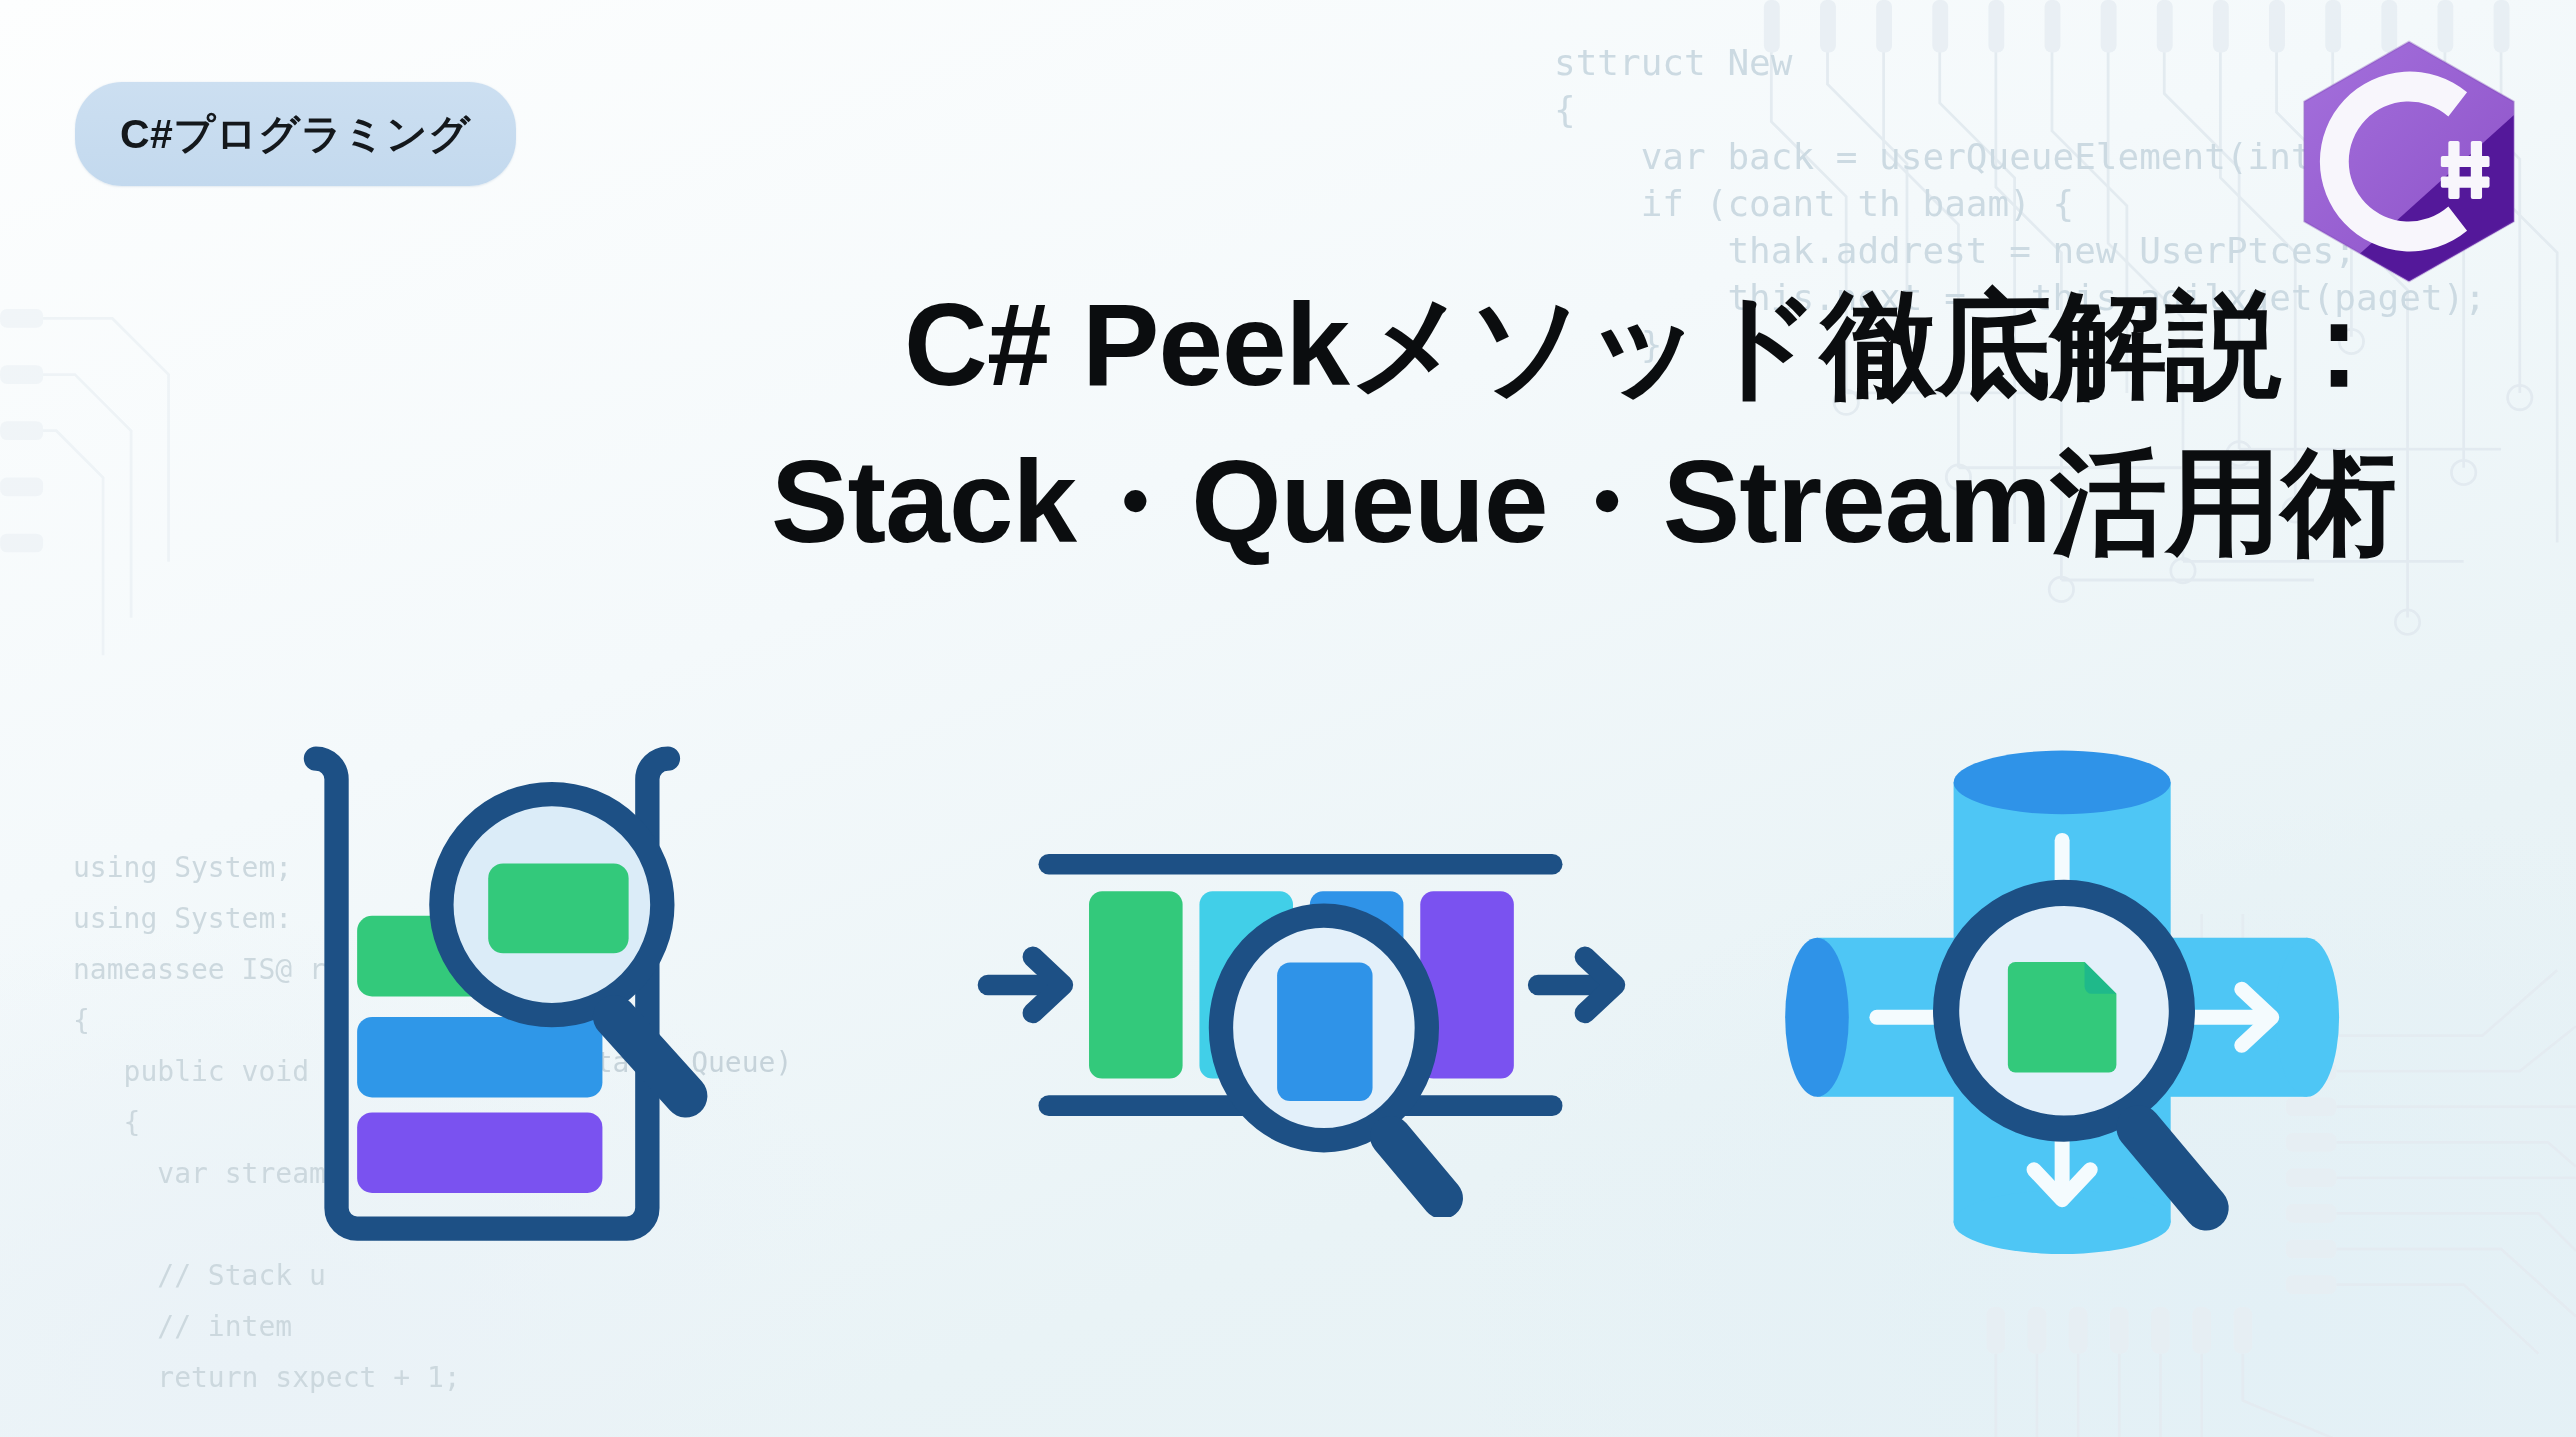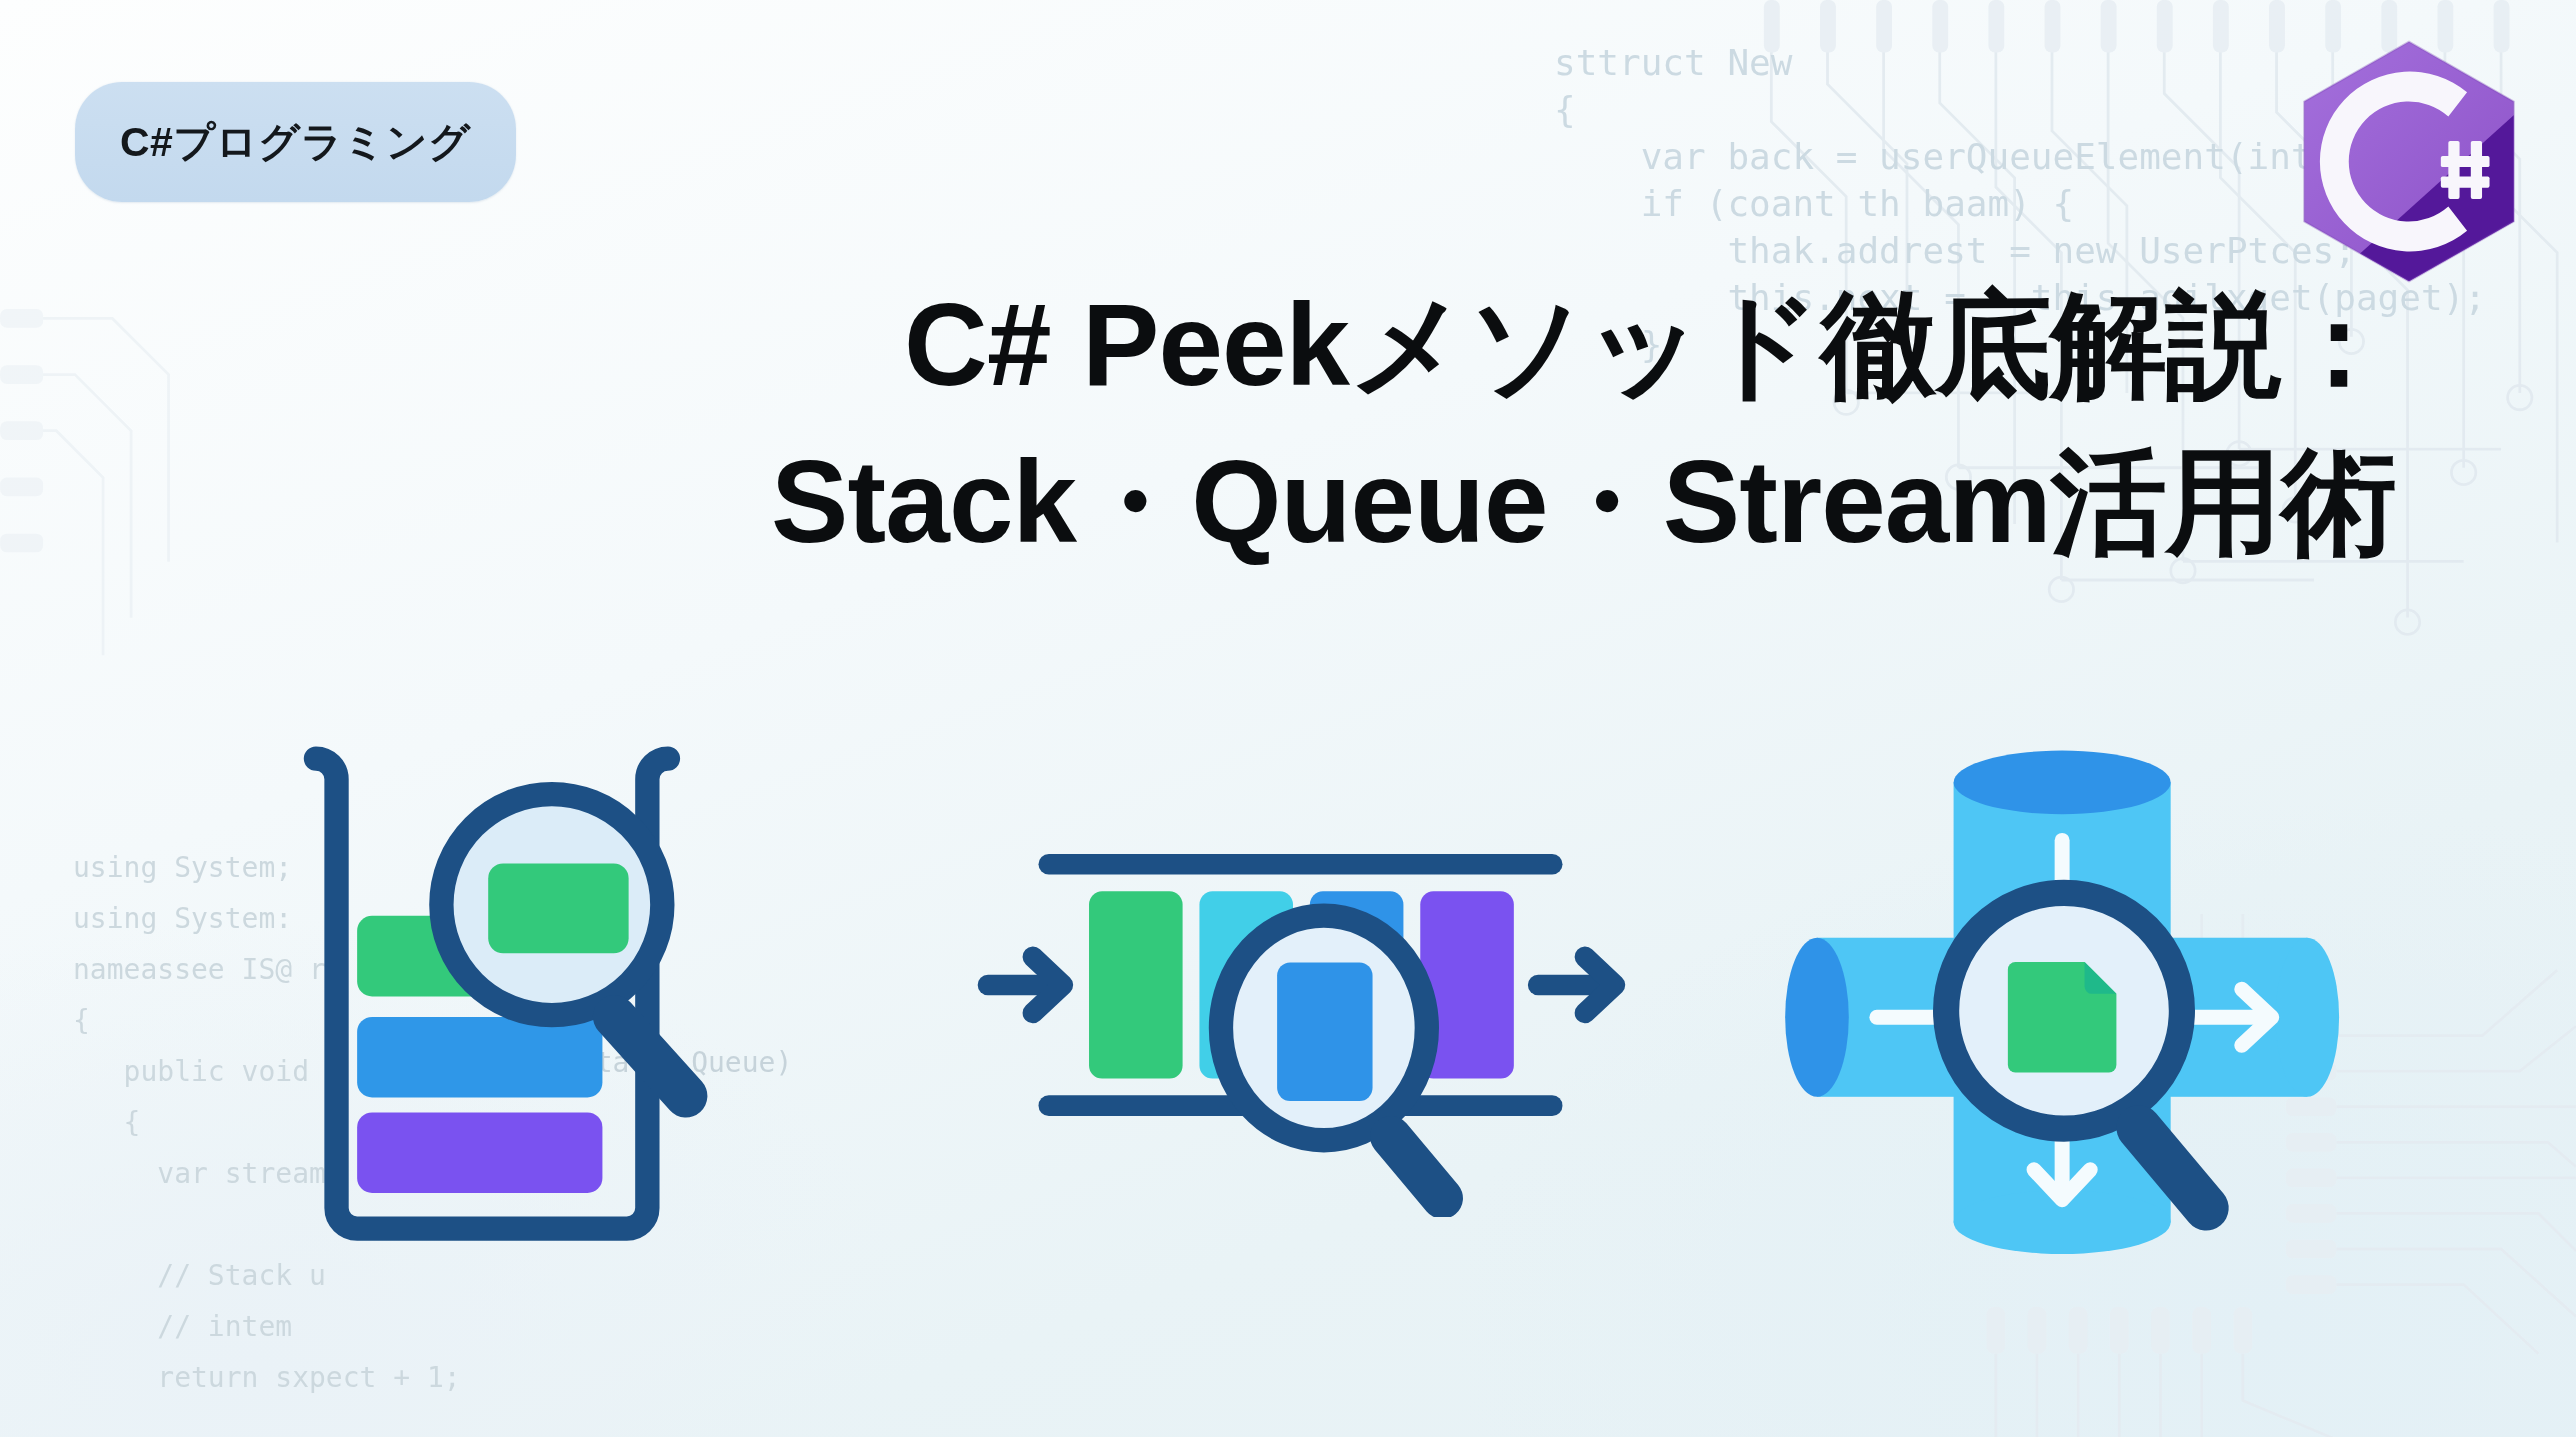--- a/index.html
+++ b/index.html
@@ -55,21 +55,21 @@
     left: 562px;
     font-size: 28px;
     color: #c6d3da;
   }
 
   
   .badge {
     position: absolute;
     top: 82px;
     left: 75px;
-    height: 120px;
+    height: 104px;
     padding: 0 45px;
     display: flex;
     align-items: center;
     border-radius: 47px;
     background: linear-gradient(180deg, #ccdff1 0%, #c3d9ee 100%);
     box-shadow: 0 0.9px 1.9px rgba(120,150,180,.18);
   }
   .badge-text {
     font-size: 41px;
     font-weight: 700;

